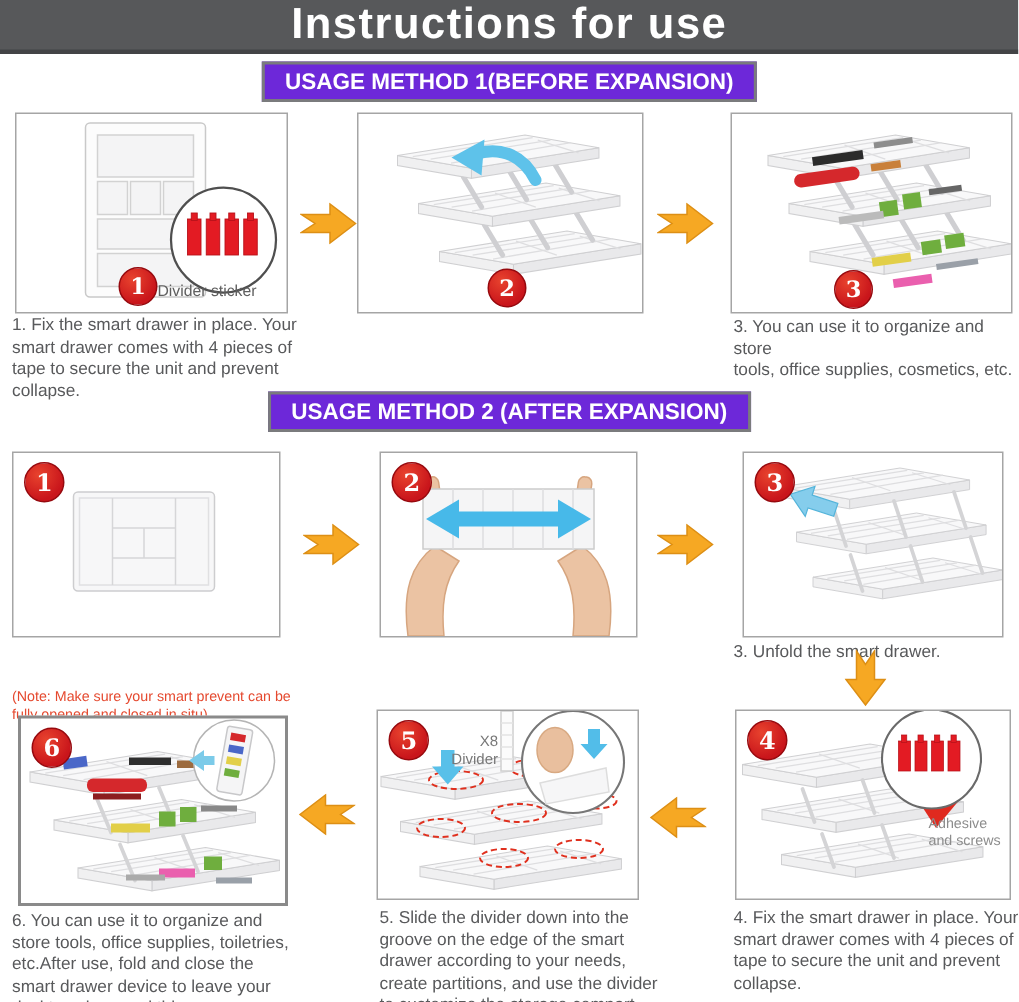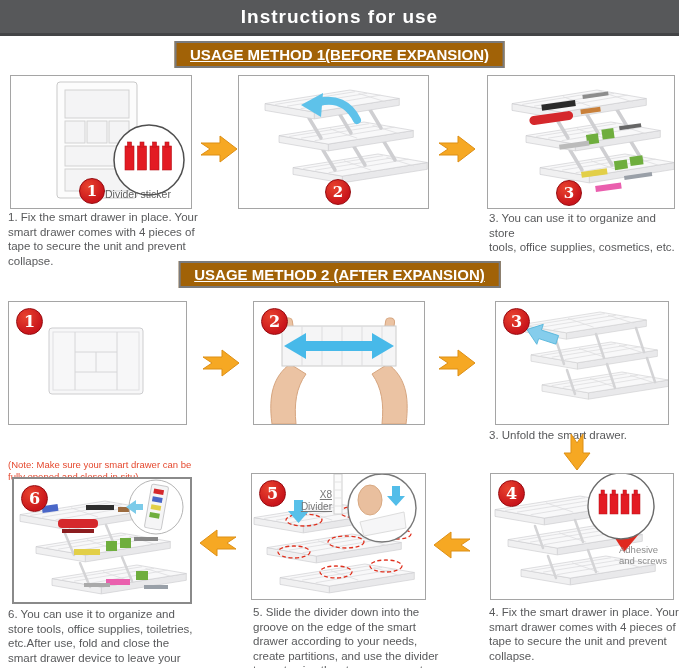--- a/index.html
+++ b/index.html
@@ -1,25 +1,25 @@
 <!DOCTYPE html>
 <html><head>
 <meta charset="utf-8">
 <style>
   html,body{margin:0;padding:0;background:#fff;}
   .page{position:relative;width:679px;height:668px;background:#ffffff;overflow:hidden;
         font-family:"Liberation Sans",sans-serif;}
   
   .titlebar{position:absolute;left:0;top:0;width:679px;height:33px;background:#57585a;
             border-bottom:3px solid #434446;display:flex;align-items:center;justify-content:center;}
-  .titlebar h1{margin:0;color:#fff;font-size:19px;font-weight:bold;letter-spacing:1px;}
-  
-  .method-banner{position:absolute;left:50%;transform:translateX(-50%);background:#a16207;
+  .titlebar h1{margin:0;color:#fff;font-size:29px;font-weight:bold;letter-spacing:1px;}
+  
+  .method-banner{position:absolute;left:50%;transform:translateX(-50%);background:#6d28d9;
                  border:2px solid #7a7b7d;color:#fff;font-weight:bold;font-size:15px;
-                 padding:3px 14px;white-space:nowrap;text-decoration:underline;}
+                 padding:3px 14px;white-space:nowrap;}
   #banner1{top:41px;}
   #banner2{top:261px;}
   
   .panel{position:absolute;background:#fff;border:1px solid #a5a5a5;overflow:hidden;}
   #p-m1-1{left:10px;top:75px;width:180px;height:132px;}
   #p-m1-2{left:238px;top:75px;width:189px;height:132px;}
   #p-m1-3{left:487px;top:75px;width:186px;height:132px;}
   #p-m2-1{left:8px;top:301px;width:177px;height:122px;}
   #p-m2-2{left:253px;top:301px;width:170px;height:122px;}
   #p-m2-3{left:495px;top:301px;width:172px;height:122px;}
@@ -58,21 +58,21 @@
          border:1px solid #96090e;color:#fff;display:flex;align-items:center;justify-content:center;
          font-family:"DejaVu Serif",serif;font-weight:bold;font-size:15px;}
   .badge-tl{left:7px;top:6px;width:25px;height:25px;font-size:16px;}
   #b-m1-1{left:68px;top:102px;}
   #b-m1-2{left:86px;top:103px;}
   #b-m1-3{left:68px;top:104px;}
   
   .img-label{position:absolute;color:#5f5f5f;font-size:10.5px;white-space:pre-line;}
   #lbl-sticker{left:94px;top:112px;}
   #lbl-screws{left:128px;top:71px;font-size:9.5px;line-height:10.5px;color:#8c8c8c;}
-  #lbl-divider{left:38px;top:15px;width:42px;text-align:right;font-size:10px;line-height:12px;color:#787878;text-decoration:underline;}
+  #lbl-divider{left:38px;top:15px;width:42px;text-align:right;font-size:10px;line-height:12px;color:#787878;}
 </style>
 </head>
 <body>
 
 <svg width="0" height="0" style="position:absolute" aria-hidden="true">
   <defs>
     <g id="tray">
       <polygon points="58,26 158,10 158,18 58,34" fill="#e9e9eb" stroke="#cfcfd1" stroke-width="0.8"></polygon>
       <polygon points="0,16 58,26 58,34 0,24" fill="#f0f0f1" stroke="#cfcfd1" stroke-width="0.8"></polygon>
       <polygon points="0,16 100,0 158,10 58,26" fill="#f8f8f9" stroke="#cfcfd1" stroke-width="0.8"></polygon>
@@ -259,21 +259,21 @@
           <line x1="140" y1="26" x2="148" y2="50"></line>
         <line x1="71" y1="68" x2="79" y2="92"></line>
           <line x1="111" y1="62" x2="119" y2="86"></line>
           <line x1="151" y1="56" x2="159" y2="80"></line>
       </g>
       <polygon transform="translate(34,18) rotate(18)" points="0,10 14,0 14,6 32,6 32,15 14,15 14,21" fill="#85cdec" stroke="#54b4da" stroke-width="0.8"></polygon>
     </svg>
     <div class="badge badge-tl">3</div>
   </div>
 
-  <div class="note" id="note-m2-1">(Note: Make sure your smart drawer can be
+  <div class="note" id="note-m2-1">(Note: Make sure your smart prevent can be
 fully opened and closed in situ)</div>
   <div class="caption" id="cap-m2-3">3. Unfold the smart drawer.</div>
 
   <div class="o-arrow rot90" id="a5">
     <svg width="38" height="28" viewBox="0 0 38 28">
         <use href="#oarrow"></use>
       </svg>
   </div>
 
   <div class="panel" id="p-m2-4">

